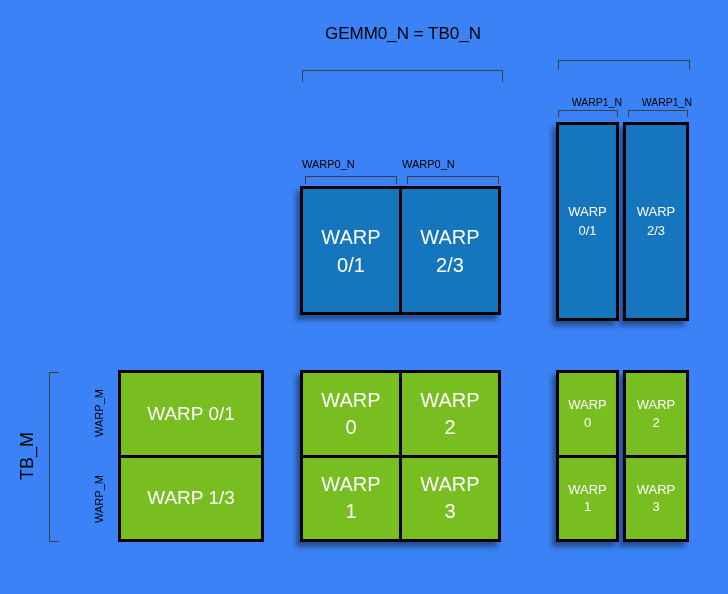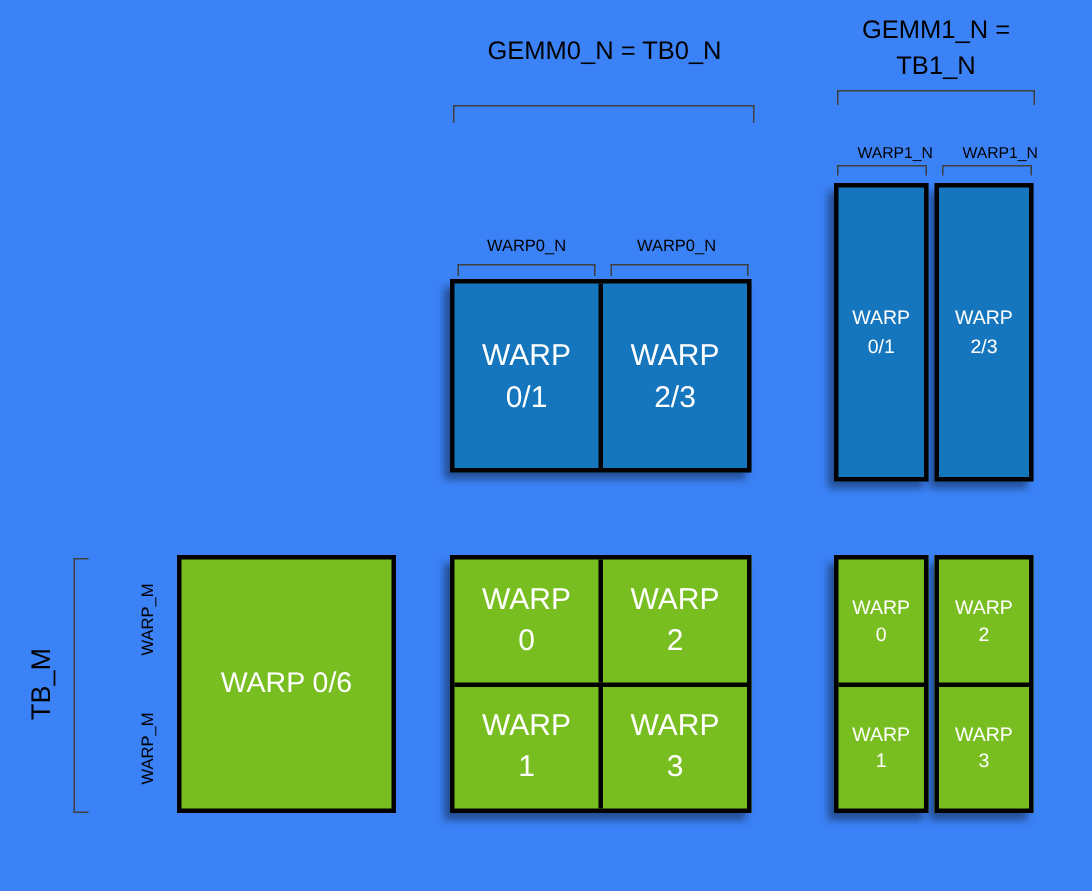--- a/index.html
+++ b/index.html
@@ -3,21 +3,21 @@
 <meta charset="utf-8">
 <style>
   html,body{margin:0;padding:0;background:#fff;}
   .canvas{
     position:relative;width:728px;height:594px;background:#3b82f6;
     font-family:"Liberation Sans", sans-serif;color:#000;overflow:hidden;
   }
   .abs{position:absolute;box-sizing:border-box;}
   .title{font-size:17px;text-align:center;white-space:nowrap;}
   .title2{font-size:17px;text-align:center;line-height:24px;white-space:nowrap;}
-  .small-label{font-size:11px;text-align:center;white-space:nowrap;}
+  .small-label{font-size:11px;white-space:nowrap;}
   .tiny-label{font-size:10.5px;text-align:right;white-space:nowrap;}
   .bracket-down{border-top:1.5px solid var(--bracket,#3f3f3f);
                 border-left:1.5px solid var(--bracket,#3f3f3f);
                 border-right:1.5px solid var(--bracket,#3f3f3f);}
   .bracket-right{border-left:1.5px solid var(--bracket,#3f3f3f);
                  border-top:1.5px solid var(--bracket,#3f3f3f);
                  border-bottom:1.5px solid var(--bracket,#3f3f3f);}
   .box{border:3px solid var(--border,#000);display:flex;}
   .blue{background:var(--blue,#1576bd);}
   .green{background:var(--green,#78be20);}
@@ -42,24 +42,20 @@
   .rot{transform:rotate(-90deg);display:flex;align-items:center;justify-content:center;
        white-space:nowrap;}
 </style>
 </head>
 <body>
 
 <div class="canvas">
 
   <div class="abs title" style="left:288px;top:24px;width:230px;">GEMM0_N = TB0_N</div>
 
-  <div class="abs title2" style="left:556px;top:8px;width:136px;">
-    <div>GEMM1_N =</div>
-    <div>TB1_N</div>
-  </div>
 
   <div class="abs bracket-down" style="left:302px;top:70px;width:201px;height:12px;"></div>
   <div class="abs bracket-down" style="left:558px;top:60px;width:132px;height:10px;"></div>
 
   <div class="abs small-label" style="left:302px;top:158px;width:98px;">WARP0_N</div>
   <div class="abs small-label" style="left:402px;top:158px;width:98px;">WARP0_N</div>
   <div class="abs bracket-down" style="left:305px;top:176px;width:92px;height:8px;"></div>
   <div class="abs bracket-down" style="left:407px;top:176px;width:92px;height:8px;"></div>
 
   <div class="abs box blue shadow" style="left:300px;top:186px;width:201px;height:129px;">
@@ -91,21 +87,22 @@
     </div>
   </div>
 
   <div class="abs rot" style="left:-13px;top:445px;width:80px;height:22px;font-size:18px;">TB_M</div>
   <div class="abs bracket-right" style="left:49px;top:372px;width:10px;height:170px;"></div>
 
   <div class="abs rot" style="left:57px;top:406px;width:84px;height:14px;font-size:11px;">WARP_M</div>
   <div class="abs rot" style="left:57px;top:492px;width:84px;height:14px;font-size:11px;">WARP_M</div>
 
   <div class="abs box green vstack" style="left:118px;top:370px;width:146px;height:172px;">
-    <div class="hrow t19">WARP 0/6</div>
+    <div class="hrow t19">WARP 0/1</div>
+    <div class="hrow t19">WARP 1/3</div>
   </div>
 
   <div class="abs box green vstack shadow" style="left:300px;top:370px;width:201px;height:172px;">
     <div class="grow">
       <div class="gcell t20">
         <div>WARP</div>
         <div>0</div>
       </div>
       <div class="gcell t20">
         <div>WARP</div>

